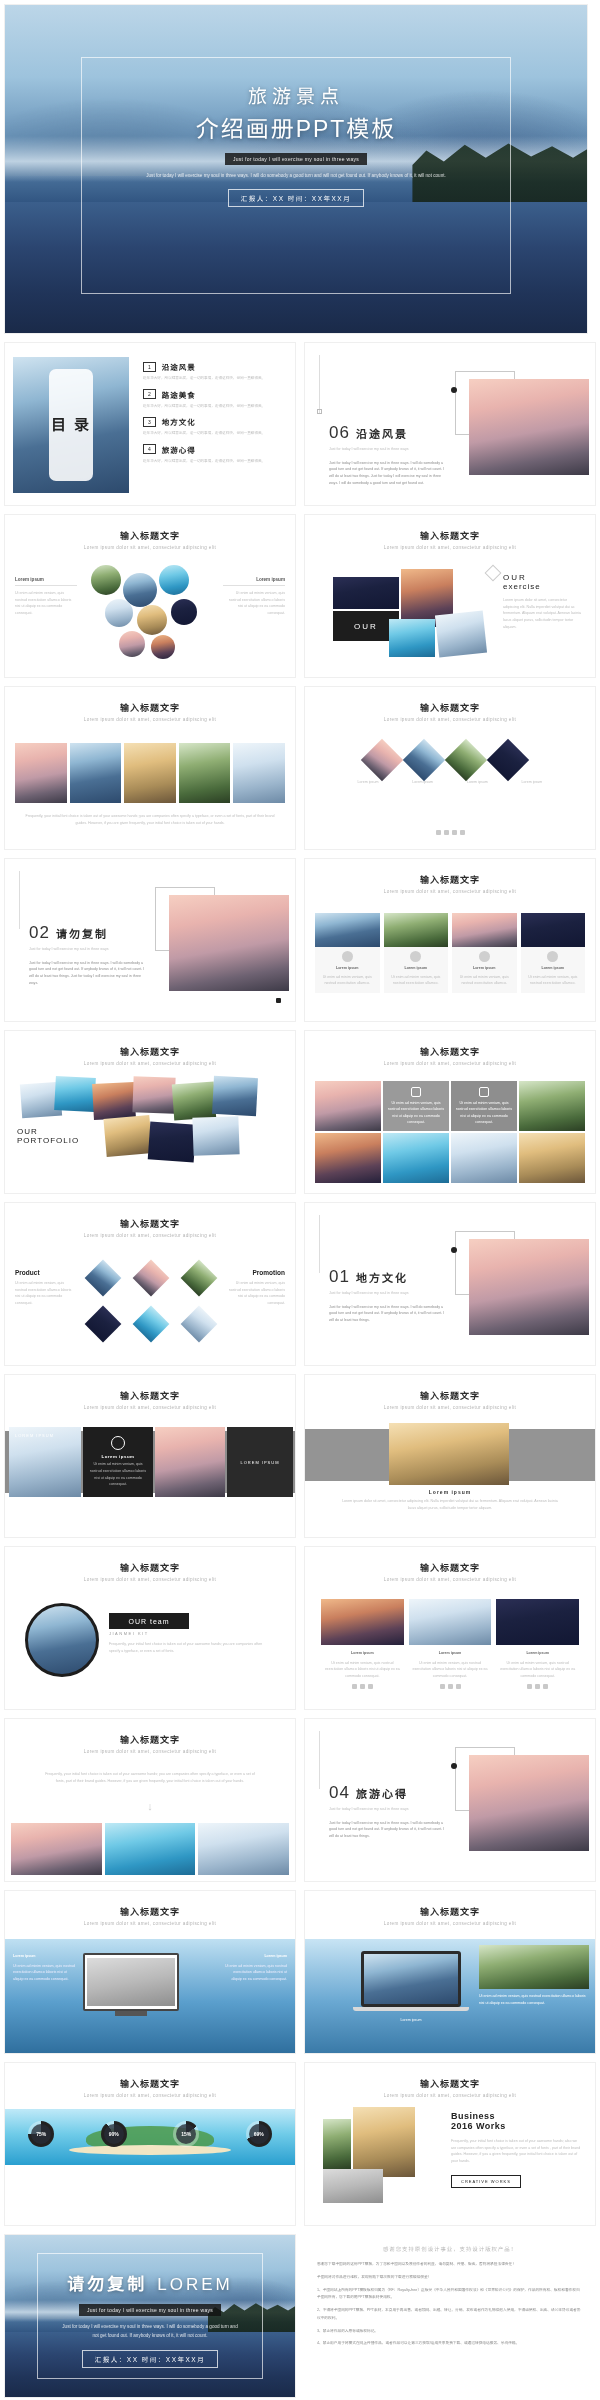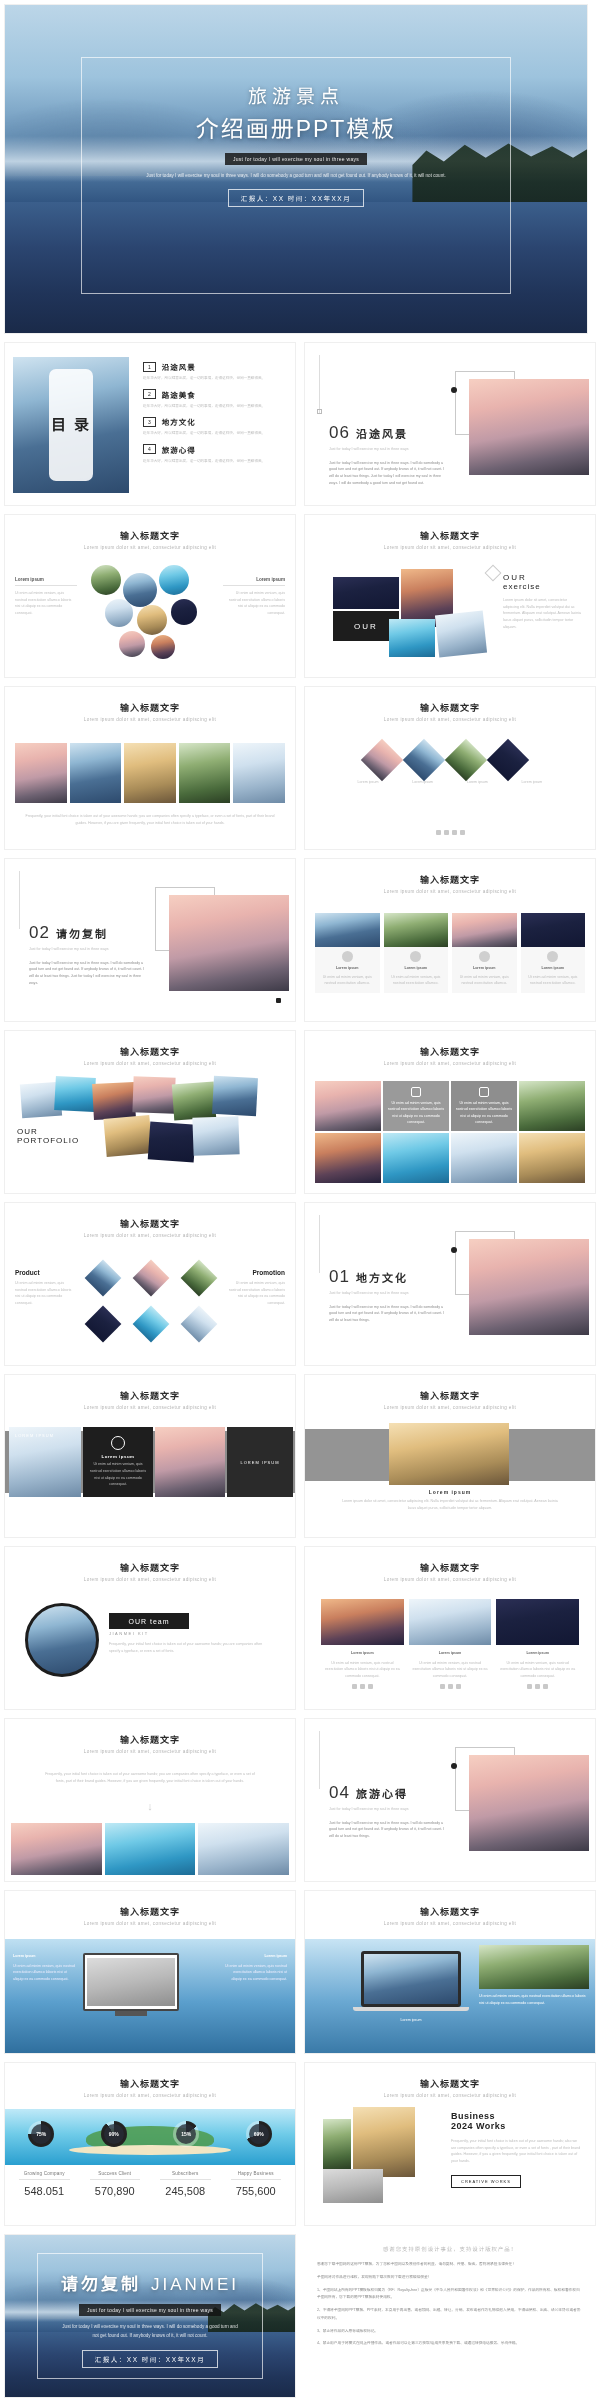--- a/index.html
+++ b/index.html
@@ -617,71 +617,53 @@
         <div class="ring" style="--p:.90turn;">
             <span>90%</span>
           </div>
         <div class="ring" style="--p:.15turn;">
             <span>15%</span>
           </div>
         <div class="ring" style="--p:.69turn;">
             <span>69%</span>
           </div>
       </div>
-      <div style="position:absolute;left:4px;right:4px;top:108px;display:flex;">
-        <div class="stat-col">
-          <div class="stat-label">Growing Company</div>
-          <div class="stat-val">548.051</div>
-        </div>
-        <div class="stat-col">
-          <div class="stat-label">Success Client</div>
-          <div class="stat-val">570,890</div>
-        </div>
-        <div class="stat-col">
-          <div class="stat-label">Subscribers</div>
-          <div class="stat-val">245,508</div>
-        </div>
-        <div class="stat-col">
-          <div class="stat-label">Happy Business</div>
-          <div class="stat-val">755,600</div>
-        </div>
-      </div>
     </div>
 
     <div class="slide">
       <div class="s-head">
         <div class="s-title">输入标题文字</div>
         <div class="s-sub">Lorem ipsum dolor sit amet, consectetur adipiscing elit</div>
       </div>
       <div class="ph ph-desert" style="position:absolute;left:48px;top:44px;width:62px;height:70px;"></div>
       <div class="ph ph-forest" style="position:absolute;left:18px;top:56px;width:28px;height:50px;"></div>
       <div class="ph ph-gray" style="position:absolute;left:18px;top:106px;width:60px;height:34px;"></div>
       <div style="position:absolute;left:146px;top:48px;right:12px;">
         <div style="font-size:9px;font-weight:700;color:#222;letter-spacing:.5px;">Business</div>
-        <div style="font-size:9px;font-weight:700;color:#222;letter-spacing:.5px;">2024 Works</div>
+        <div style="font-size:9px;font-weight:700;color:#222;letter-spacing:.5px;">2016 Works</div>
         <div class="tiny" style="margin-top:7px;">Frequently, your initial font choice is taken out of your awesome hands; also we are companies often specify a typeface, or even a set of fonts , part of their brand guides. However, if you a given frequently, your initial font choice is taken out of your hands.</div>
         <div style="margin-top:10px;border:1px solid #222;display:inline-block;padding:3px 9px;font-size:4px;letter-spacing:1px;color:#222;">CREATIVE WORKS</div>
       </div>
     </div>
   </div>
 
   <div class="slide-row">
 
     <div class="slide">
       <div class="hero">
         <div class="mountains"></div>
         <div class="haze"></div>
         <div class="trees"></div>
         <div class="water"></div>
       </div>
       <div class="hero-frame" style="left:11%;top:11%;right:11%;bottom:11%;"></div>
       <div style="position:absolute;inset:0;display:flex;flex-direction:column;align-items:center;justify-content:center;color:#fff;text-align:center;padding-top:6px;">
         <div style="display:flex;align-items:baseline;gap:10px;">
           <span style="font-size:17px;font-weight:700;letter-spacing:3px;text-shadow:0 1px 4px rgba(0,0,0,.4);">请勿复制</span>
-          <span style="font-size:17px;font-weight:300;letter-spacing:3px;text-shadow:0 1px 4px rgba(0,0,0,.4);">JIANMEI</span>
+          <span style="font-size:17px;font-weight:300;letter-spacing:3px;text-shadow:0 1px 4px rgba(0,0,0,.4);">LOREM</span>
         </div>
         <div class="hero-tag">Just for today I will exercise my soul in three ways</div>
         <div class="hero-sub">Just for today I will exercise my soul in three ways. I will do somebody a good turn and not get found out. If anybody knows of it, it will not count.</div>
         <div class="hero-meta">汇报人：XX        时间：XX年XX月</div>
       </div>
     </div>
 
     <div class="slide" style="border-color:#fff;">
       <div style="padding:10px 12px;">
         <h4 style="text-align:center;font-size:5.4px;color:#b9b9b9;font-weight:400;letter-spacing:1px;margin-bottom:8px;">感谢您支持原创设计事业，支持设计版权产品！</h4>

